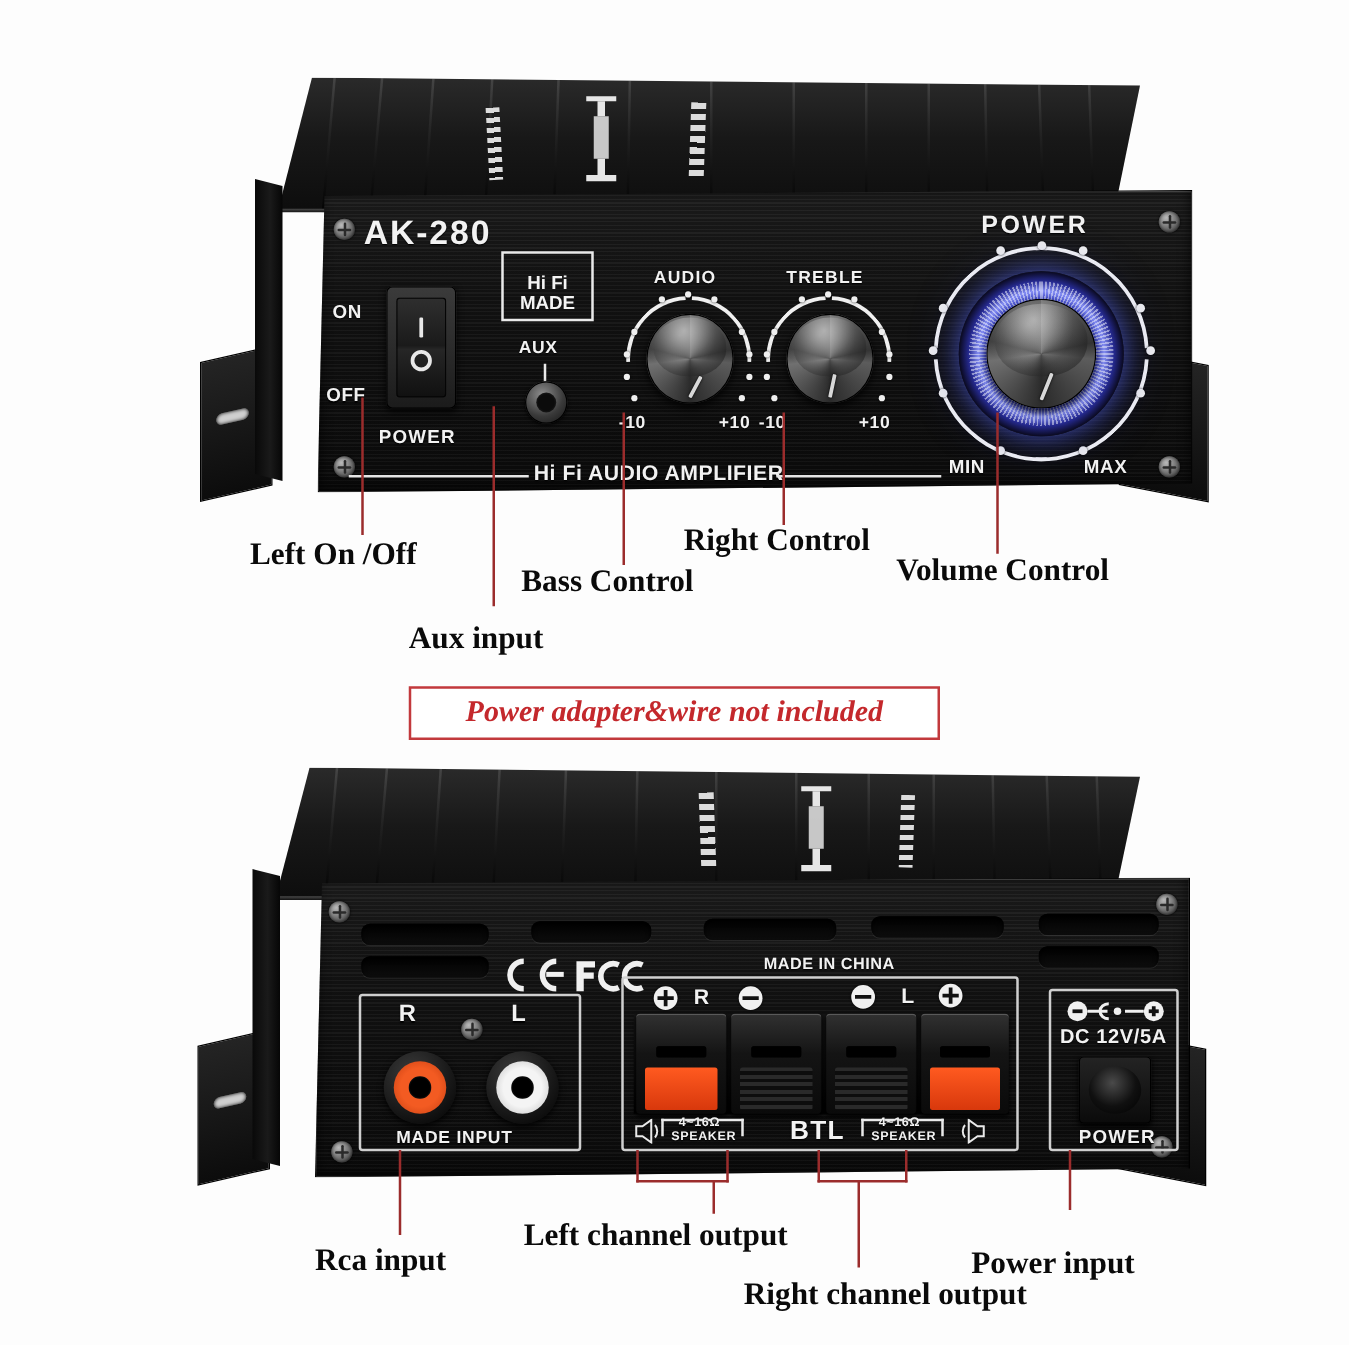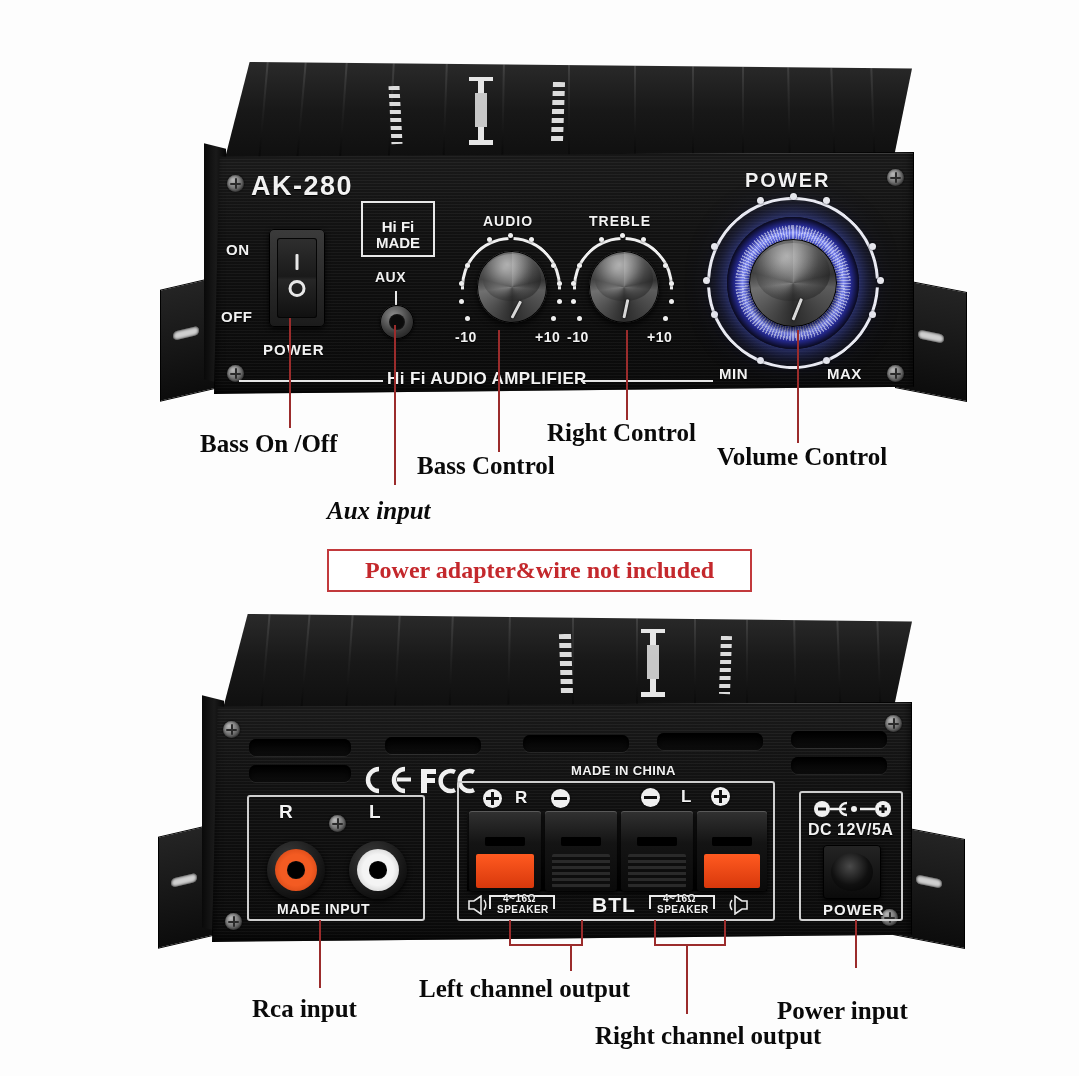--- a/index.html
+++ b/index.html
@@ -32,20 +32,21 @@
   }
 
   
   .face {
     position:absolute;
     background:
       repeating-linear-gradient(180deg, rgba(255,255,255,.035) 0 1px, rgba(0,0,0,.12) 1px 3px),
       linear-gradient(180deg,#1d1d1d 0%,#131313 35%,#0b0b0b 100%);
     border:1px solid #000;
     box-shadow:inset 0 1px 0 rgba(255,255,255,.14), inset 0 -3px 10px rgba(0,0,0,.8);
+    margin-left:40px;
   }
   
   .sidewall{
     position:absolute;
     background:linear-gradient(90deg,#090909,#1a1a1a 55%,#060606);
   }
   
   .bracket{
     position:absolute;
     background:linear-gradient(180deg,#242424,#0c0c0c);
@@ -398,37 +399,37 @@
       </div>
 
       <div style="position:absolute;left:24px;top:227px;width:144px;height:2px;background:#e6e6e6;"></div>
       <div class="wtxt" style="left:172px;top:216px;font-size:17px;letter-spacing:.4px;">Hi Fi AUDIO AMPLIFIER</div>
       <div style="position:absolute;left:366px;top:227px;width:132px;height:2px;background:#e6e6e6;"></div>
     </div>
   </div>
 
   <div>
     <div class="cline" style="left:289px;top:318px;height:110px;"></div>
-    <div class="clabel" style="left:200px;top:430px;font-size:25px;">Bass On /Off</div>
+    <div class="clabel" style="left:200px;top:430px;font-size:25px;">Left On /Off</div>
 
     <div class="cline" style="left:394px;top:325px;height:160px;"></div>
-    <div class="clabel" style="left:327px;top:497px;font-size:25px;font-style:italic;">Aux input</div>
+    <div class="clabel" style="left:327px;top:497px;font-size:25px;">Aux input</div>
 
     <div class="cline" style="left:498px;top:330px;height:122px;"></div>
     <div class="clabel" style="left:417px;top:452px;font-size:25px;">Bass Control</div>
 
     <div class="cline" style="left:626px;top:330px;height:90px;"></div>
     <div class="clabel" style="left:547px;top:419px;font-size:25px;">Right Control</div>
 
     <div class="cline" style="left:797px;top:330px;height:113px;"></div>
     <div class="clabel" style="left:717px;top:443px;font-size:25px;">Volume Control</div>
   </div>
 
   <div class="notice" style="left:327px;top:549px;width:425px;height:43px;">
-    <span style="font-size:24px;">Power adapter&amp;wire not included</span>
+    <span style="font-size:24px;font-style:italic;">Power adapter&amp;wire not included</span>
   </div>
 
   <div class="amp">
 
     <div class="bracket" style="left:158px;top:830px;width:58px;height:112px;transform:skewY(-13deg);">
       <div class="slot" style="left:12px;top:44px;"></div>
     </div>
     <div class="bracket" style="left:893px;top:832px;width:72px;height:110px;transform:skewY(11deg);">
       <div class="slot" style="left:22px;top:44px;"></div>
     </div>

